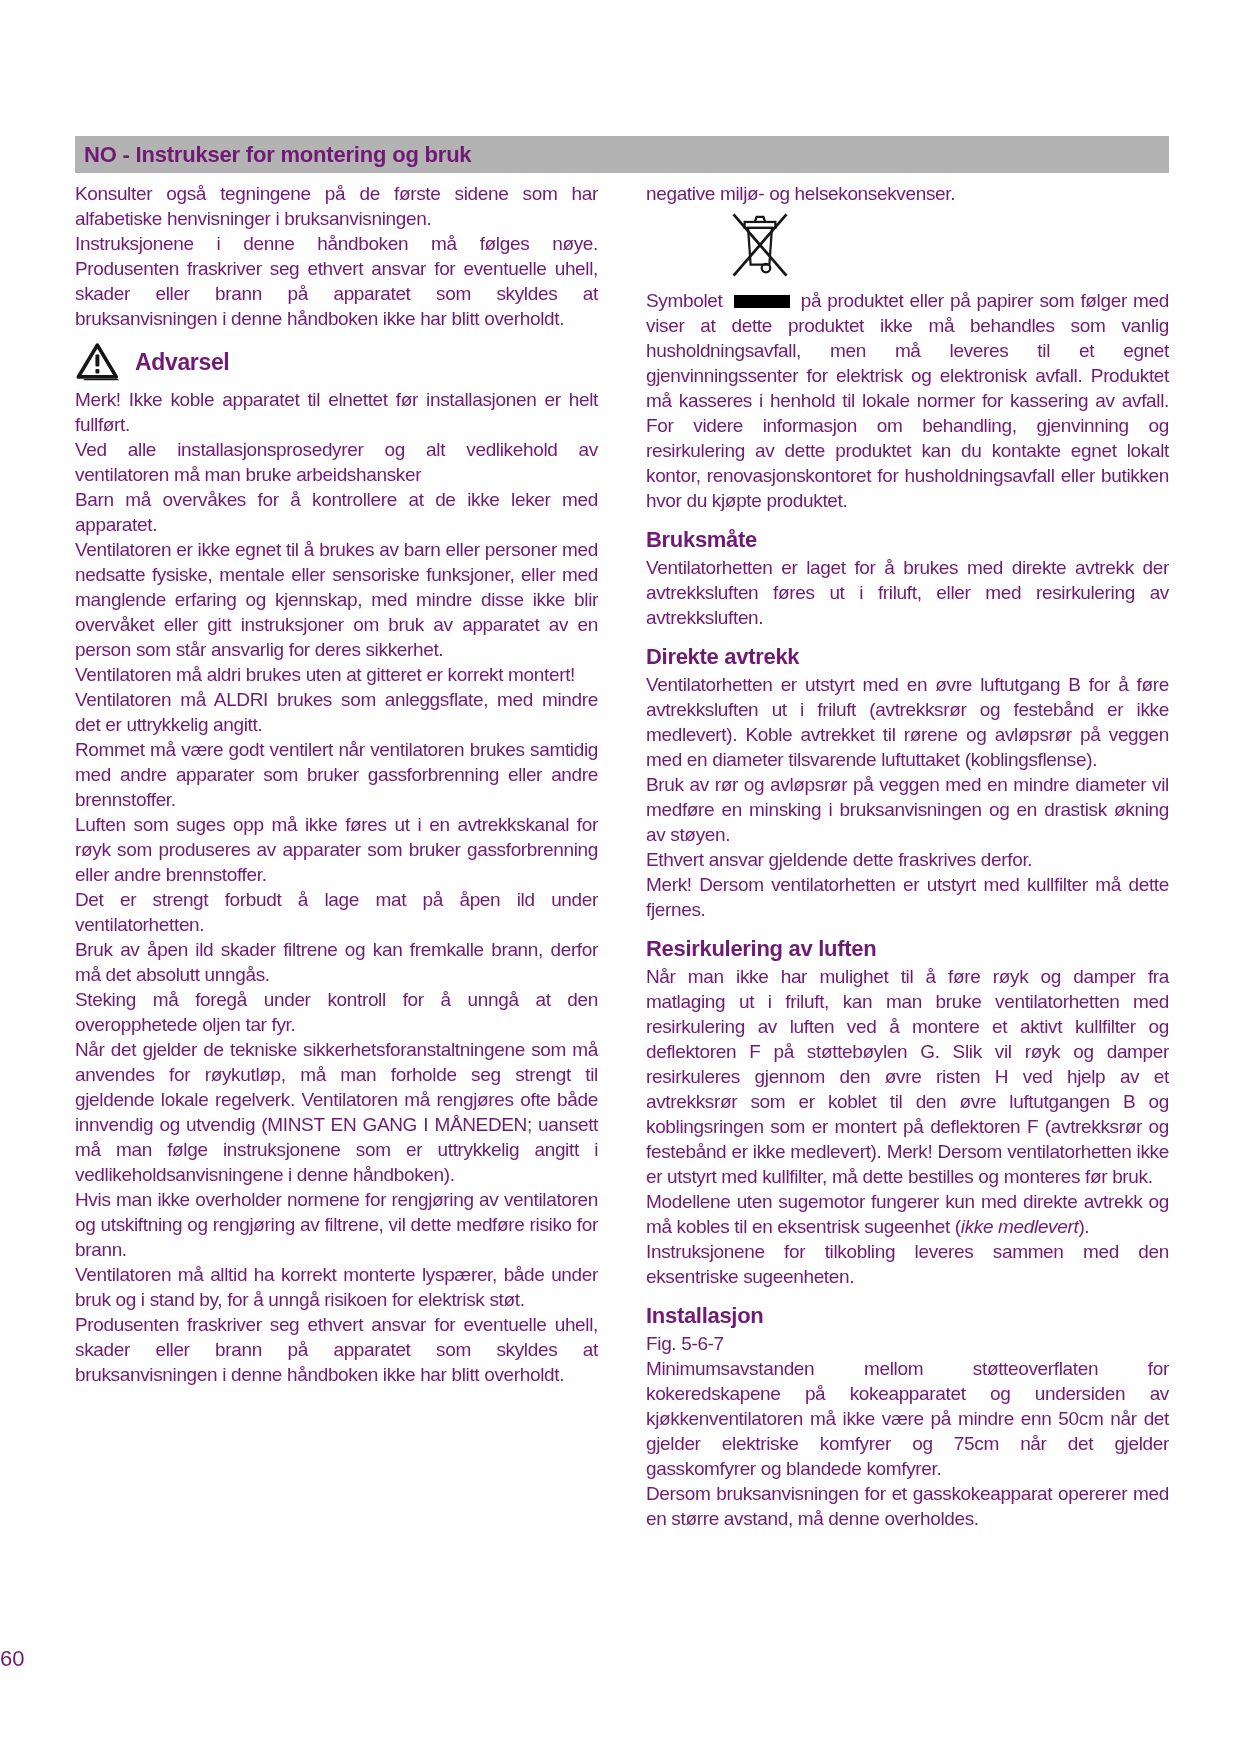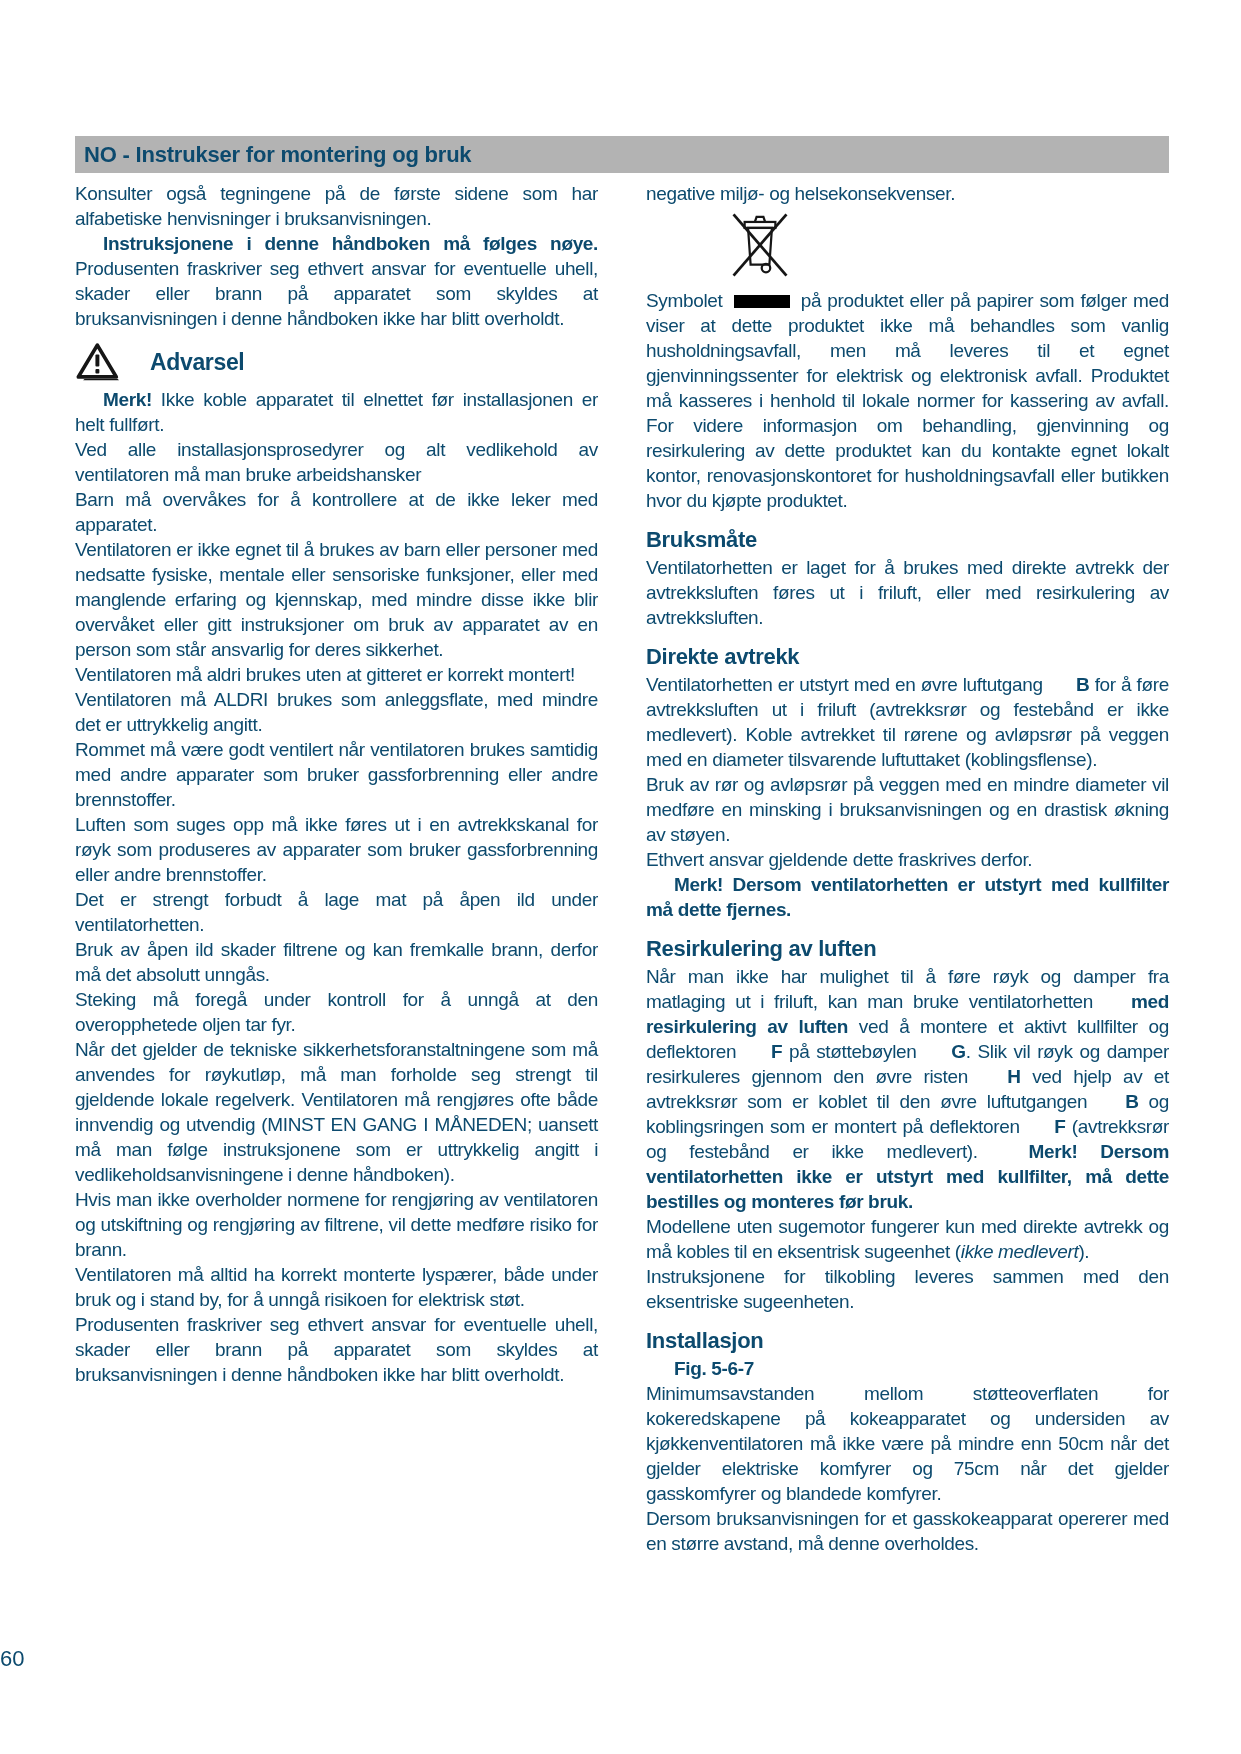--- a/index.html
+++ b/index.html
@@ -1,20 +1,20 @@
 <!DOCTYPE html>
 <html><head>
 <meta charset="utf-8">
 <style>
   html,body{margin:0;padding:0;background:#ffffff;}
   .page{
     position:relative;
     width:1241px;height:1754px;
     background:#ffffff;
-    color:#0c4a6e;
+    color:#701a75;
     font-family:"Liberation Sans","DejaVu Sans",sans-serif;
     overflow:hidden;
   }
   .header-bar{
     margin:136px 72px 8px 75px;
     background:#b3b3b3;
     height:37px;
     display:flex;align-items:center;
     padding-left:9px;
     font-weight:bold;font-size:22px;
@@ -31,36 +31,36 @@
     text-align:justify;
   }
   .para{margin:0;}
   .jl{text-align-last:justify;}
   .sec-h{
     font-size:22px;line-height:27px;
     margin:13px 0 2px 0;
     text-align:left;letter-spacing:-0.3px;
   }
   .warn-row{
-    display:flex;align-items:center;gap:29px;
+    display:flex;align-items:center;gap:14px;
     margin:10px 0 4px 0;
     font-weight:bold;font-size:23px;
     text-align:left;
   }
   .warn-icon{display:inline-flex;}
   .weee{margin:4px 0 6px 84px;height:72px;}
   .sym-bar{
     display:inline-block;width:56px;height:13px;
     background:#000;vertical-align:-1px;margin:0 5px;
   }
   .page-number{
     position:absolute;bottom:82px;left:0;width:100%;
     text-align:left;font-size:22px;letter-spacing:0;
   }
-  b{font-weight:bold;margin-left:28px;} i{font-style:italic;}
+  b{font-weight:normal;} i{font-style:italic;}
 </style>
 </head>
 <body>
 
 <div class="page">
   <div class="header-bar">
     <span>NO - Instrukser for montering og bruk</span>
   </div>
   <div class="columns">
     <div class="col" id="col-left">

